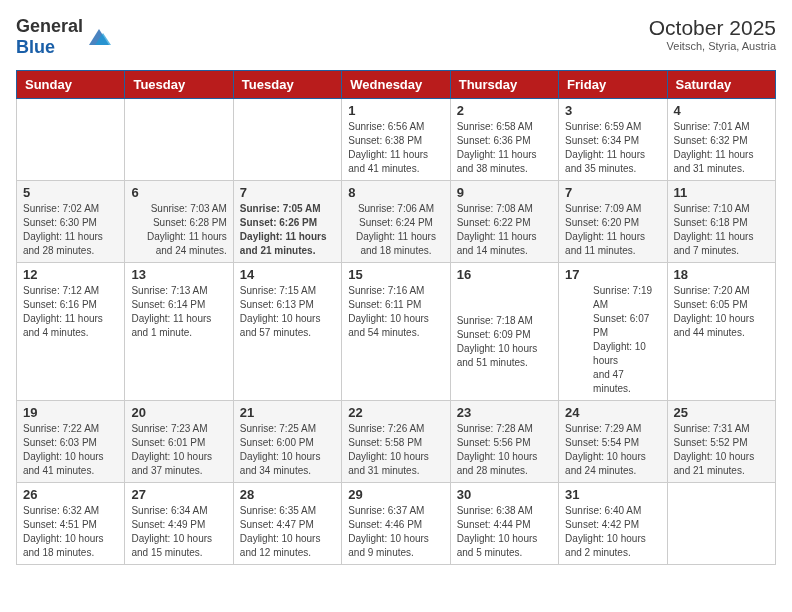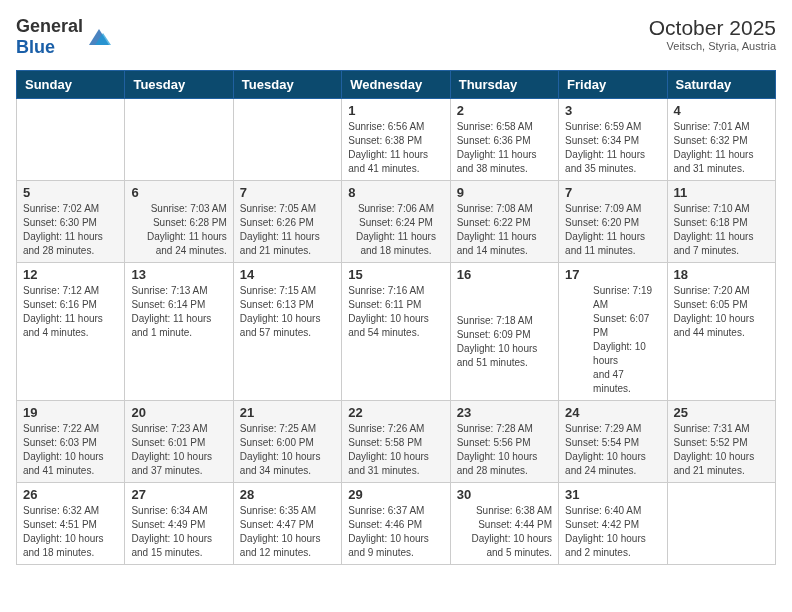--- a/index.html
+++ b/index.html
@@ -46,21 +46,21 @@
     .location {
       font-size: 11px;
       color: #555;
     }
     .calendar {
       width: 100%;
       border-collapse: collapse;
       border: 1px solid #ccc;
     }
     .calendar th {
-      background-color: #0c4a6e;
+      background-color: #b91c1c;
       color: #fff;
       text-align: left;
       padding: 6px 8px;
       font-size: 13px;
       border: 1px solid #2060a0;
     }
     .calendar td {
       vertical-align: top;
       border: 1px solid #ccc;
       padding: 4px 6px;
@@ -163,21 +163,21 @@
         </td>
         <td>
           <span class="day-number">6</span>
           <div class="day-info" style="white-space: pre-line; text-align: right;">Sunrise: 7:03 AM
 Sunset: 6:28 PM
 Daylight: 11 hours
 and 24 minutes.</div>
         </td>
         <td>
           <span class="day-number">7</span>
-          <div class="day-info" style="white-space: pre-line;">Sunrise: 7:05 AM
+          <div class="day-info" style="white-space: pre-line; font-weight: bold;">Sunrise: 7:05 AM
 Sunset: 6:26 PM
 Daylight: 11 hours
 and 21 minutes.</div>
         </td>
         <td>
           <span class="day-number">8</span>
           <div class="day-info" style="white-space: pre-line; text-align: center;">Sunrise: 7:06 AM
 Sunset: 6:24 PM
 Daylight: 11 hours
 and 18 minutes.</div>
@@ -330,21 +330,21 @@
         </td>
         <td>
           <span class="day-number">29</span>
           <div class="day-info" style="white-space: pre-line;">Sunrise: 6:37 AM
 Sunset: 4:46 PM
 Daylight: 10 hours
 and 9 minutes.</div>
         </td>
         <td>
           <span class="day-number">30</span>
-          <div class="day-info" style="white-space: pre-line; text-align: right;">Sunrise: 6:38 AM
+          <div class="day-info" style="white-space: pre-line;">Sunrise: 6:38 AM
 Sunset: 4:44 PM
 Daylight: 10 hours
 and 5 minutes.</div>
         </td>
         <td>
           <span class="day-number">31</span>
           <div class="day-info" style="white-space: pre-line;">Sunrise: 6:40 AM
 Sunset: 4:42 PM
 Daylight: 10 hours
 and 2 minutes.</div>

